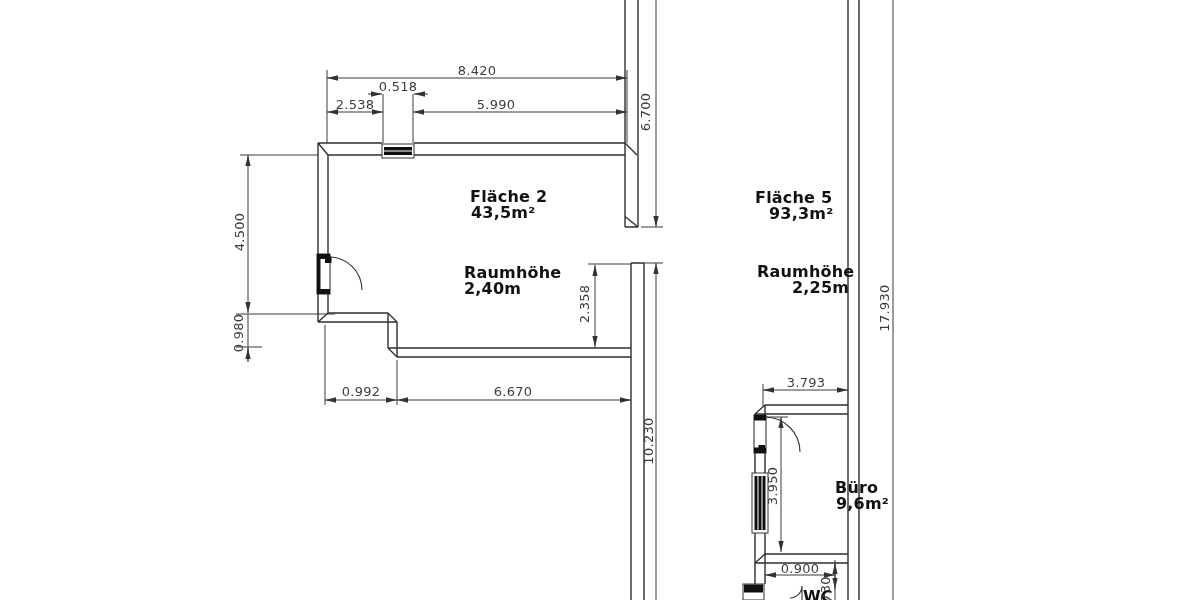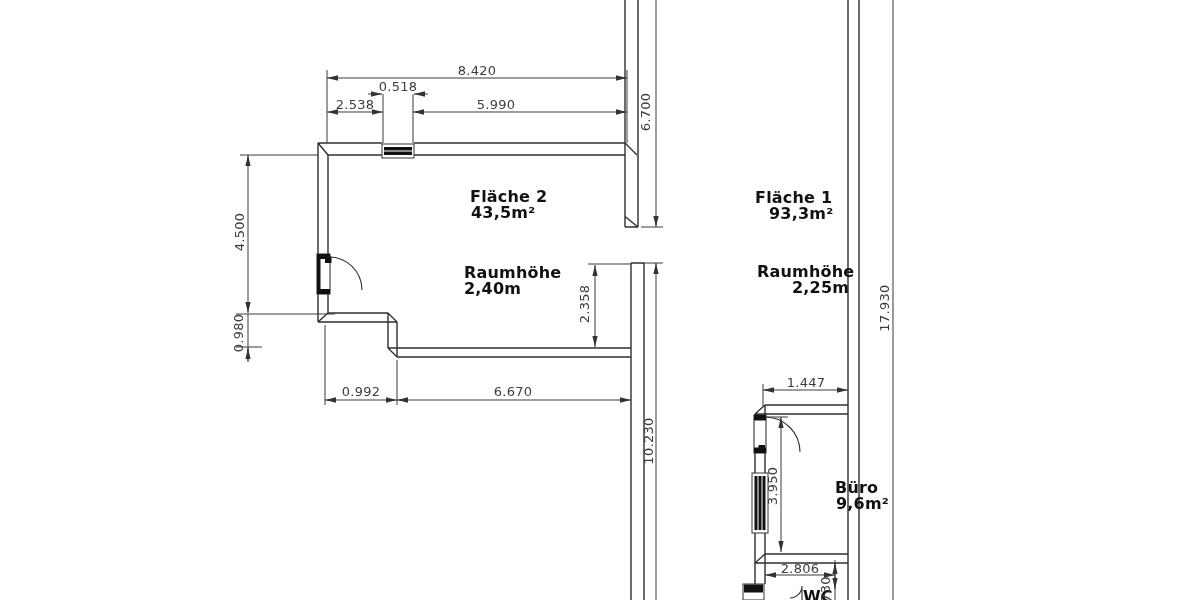--- a/index.html
+++ b/index.html
@@ -134,38 +134,38 @@
 
       <line x1="835" y1="563" x2="835" y2="589" marker-start="url(#ah)" marker-end="url(#ah)"></line>
     </g>
   </svg>
 
   <div class="lbl room" style="left:438px;top:187px">Fläche 2</div>
   <div class="lbl room" style="left:439px;top:203px">43,5m²</div>
   <div class="lbl room" style="left:432px;top:263px">Raumhöhe</div>
   <div class="lbl room" style="left:432px;top:279px">2,40m</div>
 
-  <div class="lbl room" style="left:723px;top:188px">Fläche 1</div>
+  <div class="lbl room" style="left:723px;top:188px">Fläche 5</div>
   <div class="lbl room" style="left:737px;top:204px">93,3m²</div>
   <div class="lbl room" style="left:725px;top:262px">Raumhöhe</div>
   <div class="lbl room" style="left:760px;top:278px">2,25m</div>
 
   <div class="lbl room" style="left:803px;top:478px">Büro</div>
   <div class="lbl room" style="left:804px;top:494px">9,6m²</div>
 
   <div class="lbl room" style="left:771px;top:587px">WC</div>
 
   <div class="lbl dimh" style="left:477px;top:63px">8.420</div>
   <div class="lbl dimh" style="left:398px;top:79px">0.518</div>
   <div class="lbl dimh" style="left:355px;top:97px">2.538</div>
   <div class="lbl dimh" style="left:496px;top:97px">5.990</div>
   <div class="lbl dimh" style="left:361px;top:384px">0.992</div>
   <div class="lbl dimh" style="left:513px;top:384px">6.670</div>
-  <div class="lbl dimh" style="left:806px;top:375px">1.447</div>
-  <div class="lbl dimh" style="left:800px;top:561px">2.806</div>
+  <div class="lbl dimh" style="left:806px;top:375px">3.793</div>
+  <div class="lbl dimh" style="left:800px;top:561px">0.900</div>
 
   <div class="lbl dimv" style="left:239px;top:232px">4.500</div>
   <div class="lbl dimv" style="left:238px;top:333px">0.980</div>
   <div class="lbl dimv" style="left:584px;top:304px">2.358</div>
   <div class="lbl dimv" style="left:645px;top:112px">6.700</div>
   <div class="lbl dimv" style="left:648px;top:441px">10.230</div>
   <div class="lbl dimv" style="left:772px;top:486px">3.950</div>
   <div class="lbl dimv" style="left:884px;top:308px">17.930</div>
   <div class="lbl dimv" style="left:825px;top:589px">730</div>
 

